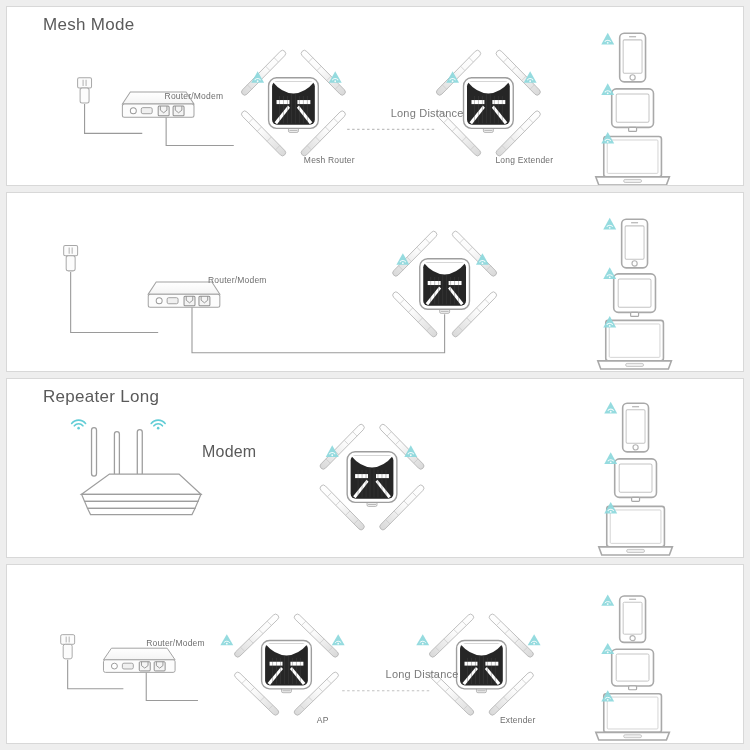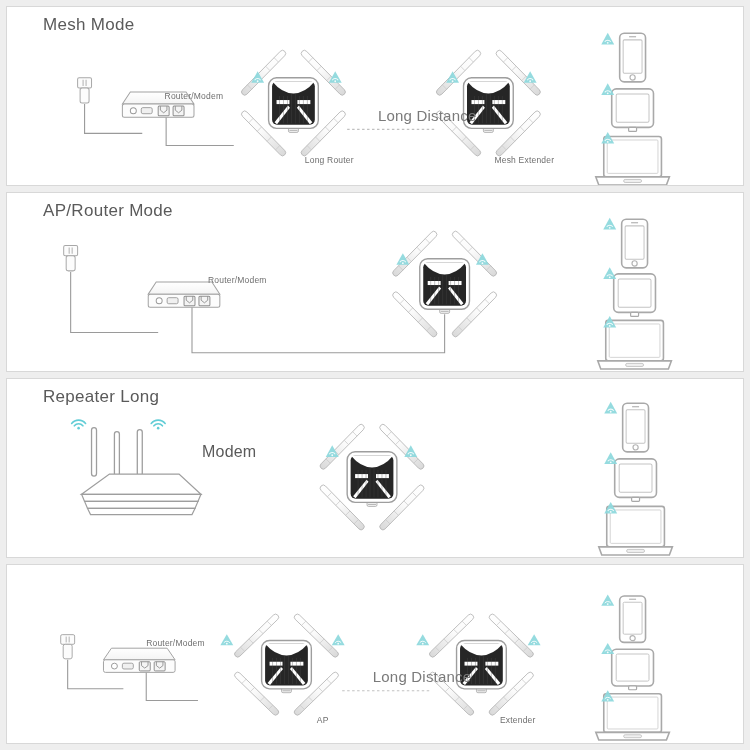--- a/index.html
+++ b/index.html
@@ -44,21 +44,21 @@
   .cap{
     position:absolute;
     font-size:8.5px;
     color:#6e6e6e;
     white-space:nowrap;
     transform:translateX(-50%);
     letter-spacing:.2px;
     margin-left:36px;
   }
   .cap.big{font-size:16px;color:#5a5a5a;}
-  .cap.dist{font-size:15px;color:#7a7a7a;}
+  .cap.dist{font-size:11px;color:#7a7a7a;}
 </style>
 </head>
 <body>
 
 <div class="sheet">
 
   <div class="panel">
     <div class="panel-title">Mesh Mode</div>
     <div class="stage">
       <svg class="scene" viewBox="0 0 740 176" preserveAspectRatio="none">
@@ -211,28 +211,27 @@
           </g>
         <g transform="translate(604,82)">
             <use href="#wifidrop"></use>
           </g>
         <g transform="translate(604,130)">
             <use href="#wifidrop"></use>
           </g>
       </svg>
 
       <div class="cap" style="left:20.5%;top:47%;">Router/Modem</div>
-      <div class="cap" style="left:38.9%;top:83%;">Long Router</div>
-      <div class="cap" style="left:65.4%;top:83%;">Mesh Extender</div>
+      <div class="cap" style="left:38.9%;top:83%;">Mesh Router</div>
+      <div class="cap" style="left:65.4%;top:83%;">Long Extender</div>
       <div class="cap dist" style="left:52.2%;top:56%;">Long Distance</div>
     </div>
   </div>
 
   <div class="panel">
-    <div class="panel-title">AP/Router Mode</div>
     <div class="stage">
       <svg class="scene" viewBox="0 0 740 176" preserveAspectRatio="none">
         <g stroke="#9a9a9a" stroke-width="1.1" fill="none">
           <path d="M64,78 L64,138 L152,138"></path>
         </g>
         <g stroke="#9a9a9a" stroke-width="1.1" fill="none">
           <path d="M186,112 L186,158 L440,158 L440,120"></path>
         </g>
 
         <g transform="translate(64,64)">

